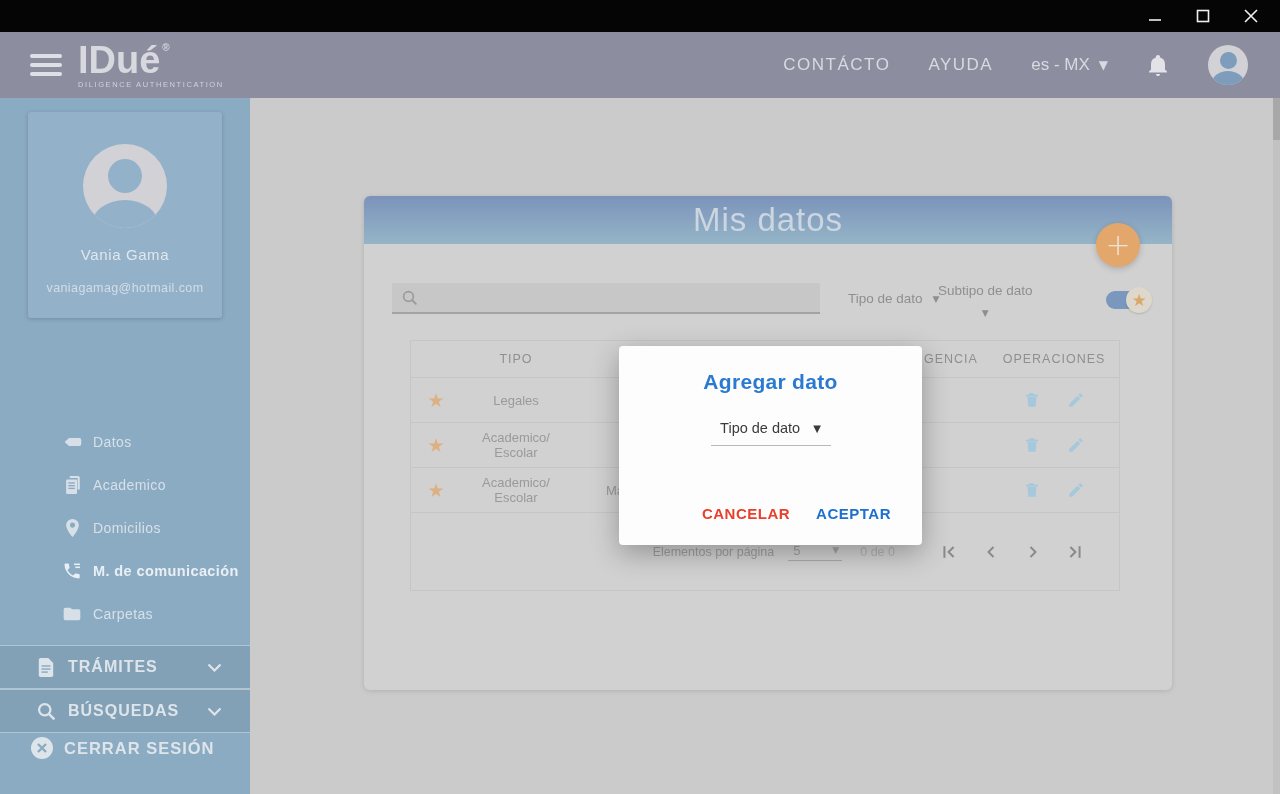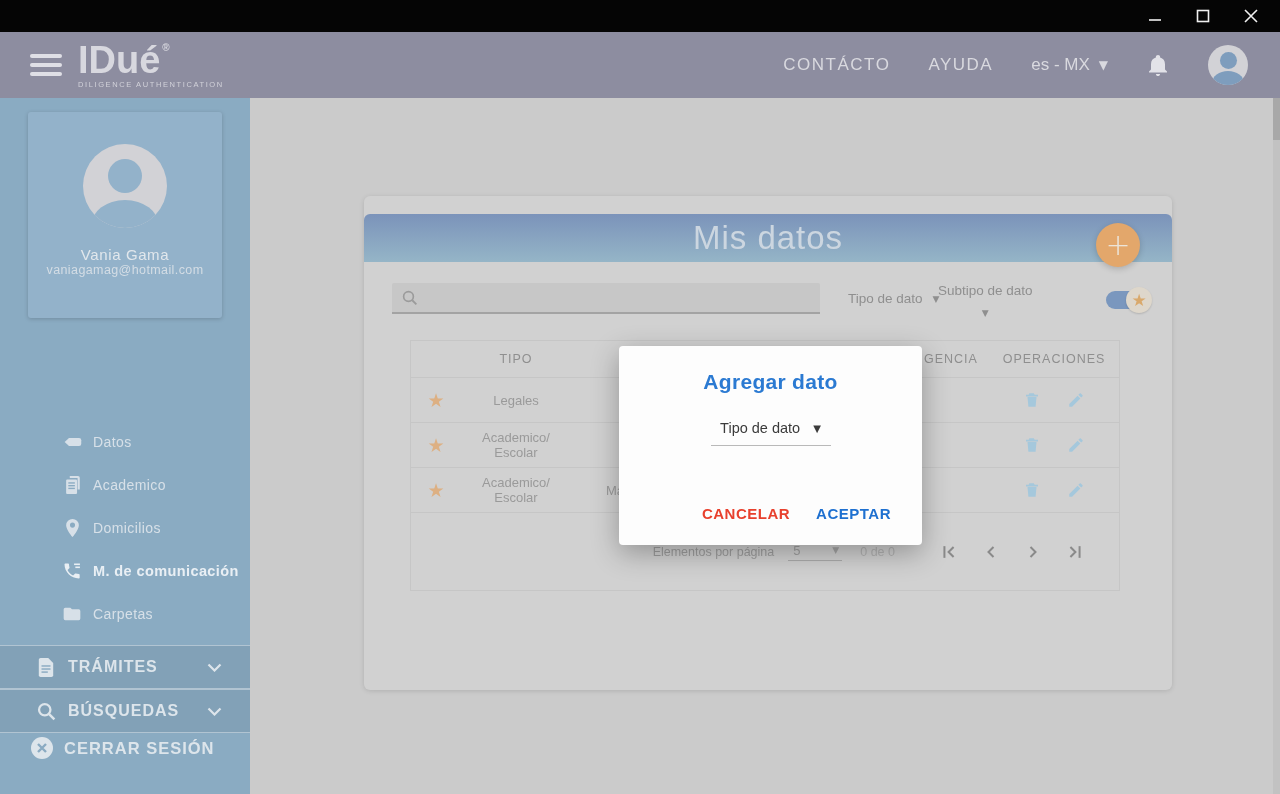--- a/index.html
+++ b/index.html
@@ -34,21 +34,21 @@
   .avatar-sm .body { width:32px; height:24px; left:4px; top:26px; background:#7e9dbd; }
 
   
   .sidebar { position:absolute; left:0; top:98px; width:250px; height:696px; background:#8aabc2; }
   .profile-card { position:absolute; left:28px; top:14px; width:194px; height:206px; background:#93b2ca;
                   border-radius:3px; box-shadow:0 1px 4px rgba(0,0,0,0.18); text-align:center; }
   .avatar-lg { width:84px; height:84px; margin:32px auto 0; }
   .avatar-lg .head { width:34px; height:34px; left:25px; top:15px; background:#93b2ca; }
   .avatar-lg .body { width:68px; height:52px; left:8px; top:56px; background:#93b2ca; }
   .profile-name { margin-top:18px; color:#e1e7ec; font-size:15px; letter-spacing:0.6px; }
-  .profile-email { color:#d4dde5; font-size:12.5px; letter-spacing:0.4px; }
+  .profile-email { margin-top:18px; color:#d4dde5; font-size:12.5px; letter-spacing:0.4px; }
 
   .side-band { position:absolute; left:0; width:250px; background:rgba(0,0,0,0.055);
                border-top:1px solid rgba(255,255,255,0.38); border-bottom:1px solid rgba(255,255,255,0.38);
                display:flex; align-items:center; cursor:pointer; }
   .band-info { top:268px; height:46px; }
   .band-tram { top:547px; height:44px; }
   .band-busq { top:591px; height:44px; }
   .side-band .s-icon { width:24px; margin-left:34px; display:flex; justify-content:center; }
   .side-band .s-label { margin-left:10px; color:#dde5eb; font-size:16px; font-weight:bold; letter-spacing:1px; }
   .side-band .s-chev { margin-left:auto; margin-right:28px; }
@@ -64,21 +64,21 @@
   .logout .s-label { margin-left:10px; color:#dde5eb; font-size:16.5px; font-weight:bold; letter-spacing:1px; }
 
   
   .main { position:absolute; left:250px; top:98px; width:1030px; height:696px; background:#cbcbcb; }
   .scrollbar { position:absolute; right:0; top:0; width:7px; height:696px; background:#c2c2c2; }
   .scroll-thumb { width:7px; height:42px; background:#a8a8a8; }
 
   .card { position:absolute; left:114px; top:98px; width:808px; height:494px; background:#d1d1d1;
           border-radius:6px; box-shadow:0 1px 5px rgba(0,0,0,0.13); }
   .band-title { position:absolute; left:0; top:0; width:808px; height:48px; border-radius:6px 6px 0 0;
-                background:linear-gradient(#7b93ba,#95b5c7); display:flex; align-items:center; justify-content:center;margin-top:18px; }
+                background:linear-gradient(#7b93ba,#95b5c7); display:flex; align-items:center; justify-content:center; }
   .band-title span { color:#ccd6e0; font-size:33px; font-weight:300; letter-spacing:1px; }
   .fab { position:absolute; left:732px; top:27px; width:44px; height:44px; border-radius:50%;
          background:#e3a76b; border:none; color:#ece4d8; font-size:30px; font-weight:300; line-height:40px;
          box-shadow:0 2px 6px rgba(0,0,0,0.18); cursor:pointer; font-family:"DejaVu Sans",sans-serif; }
 
   .searchbox { position:absolute; left:28px; top:87px; width:428px; height:31px; background:#c7c7c7;
                border:none; border-bottom:2px solid #a3a3a3; border-radius:2px 2px 0 0;
                display:flex; align-items:center; padding-left:9px; }
   .searchbox input { flex:1; border:none; background:transparent; outline:none; height:26px;
                      font-size:14px; color:#555; margin-left:6px; font-family:inherit; }

